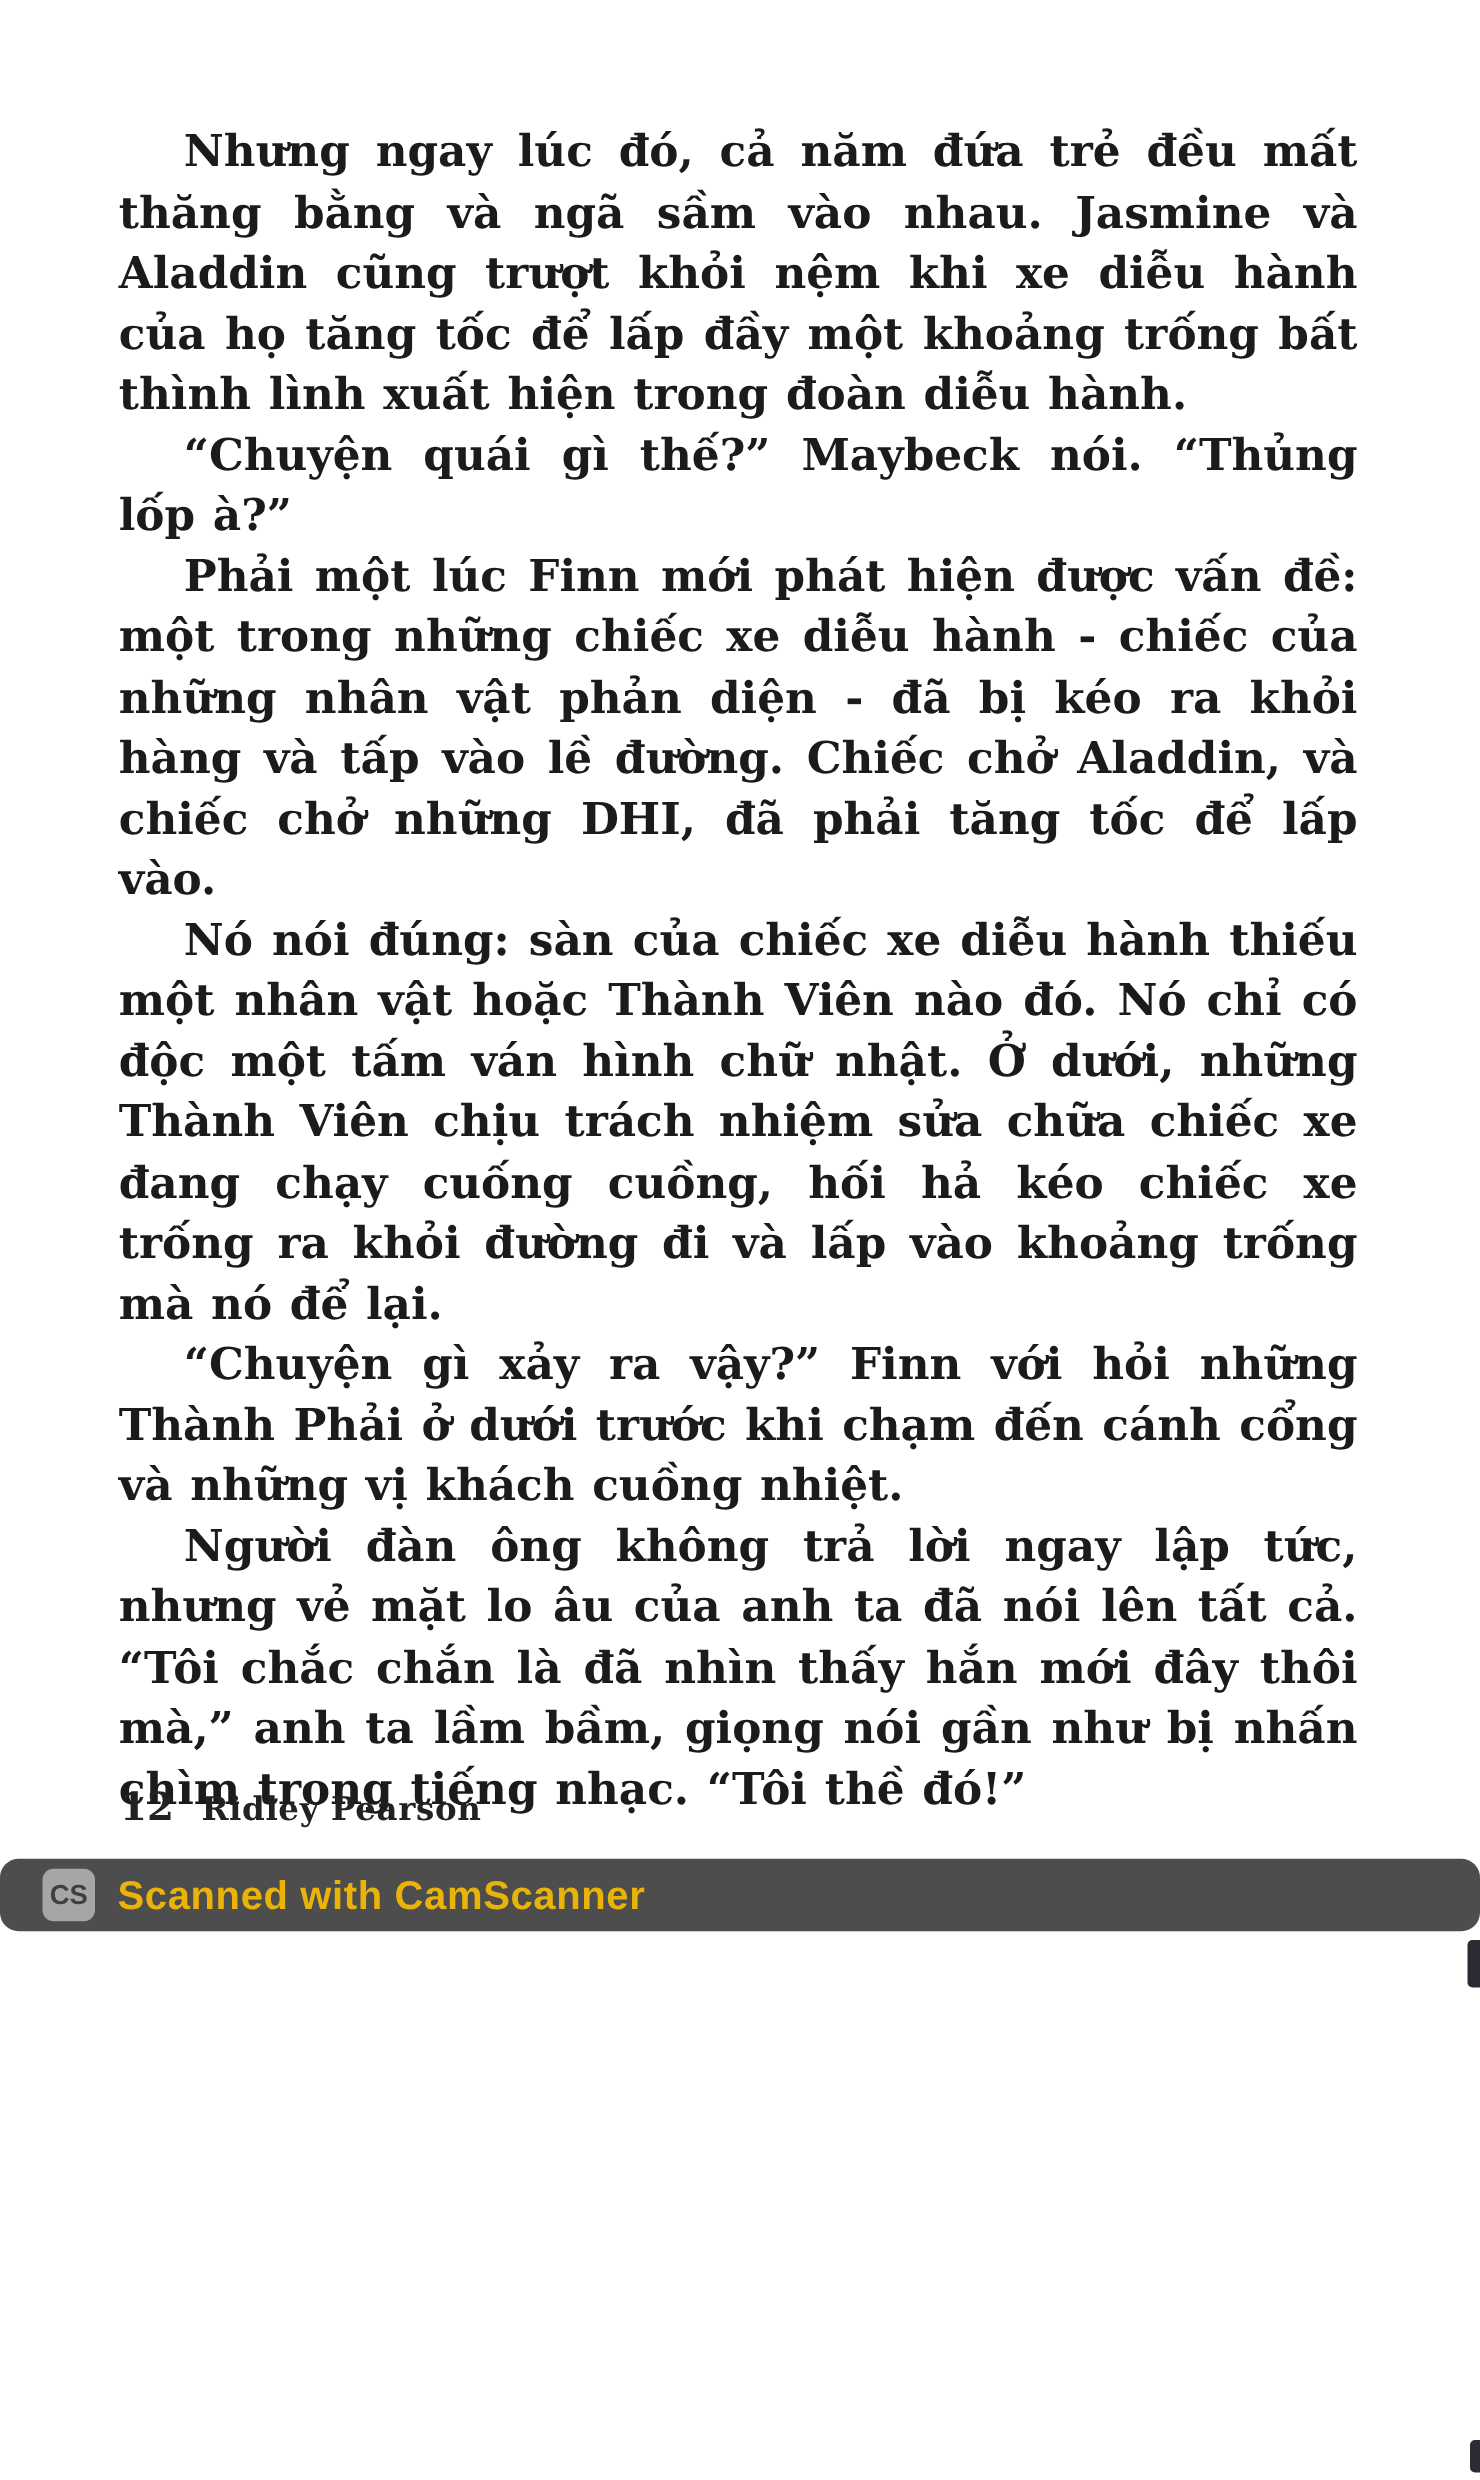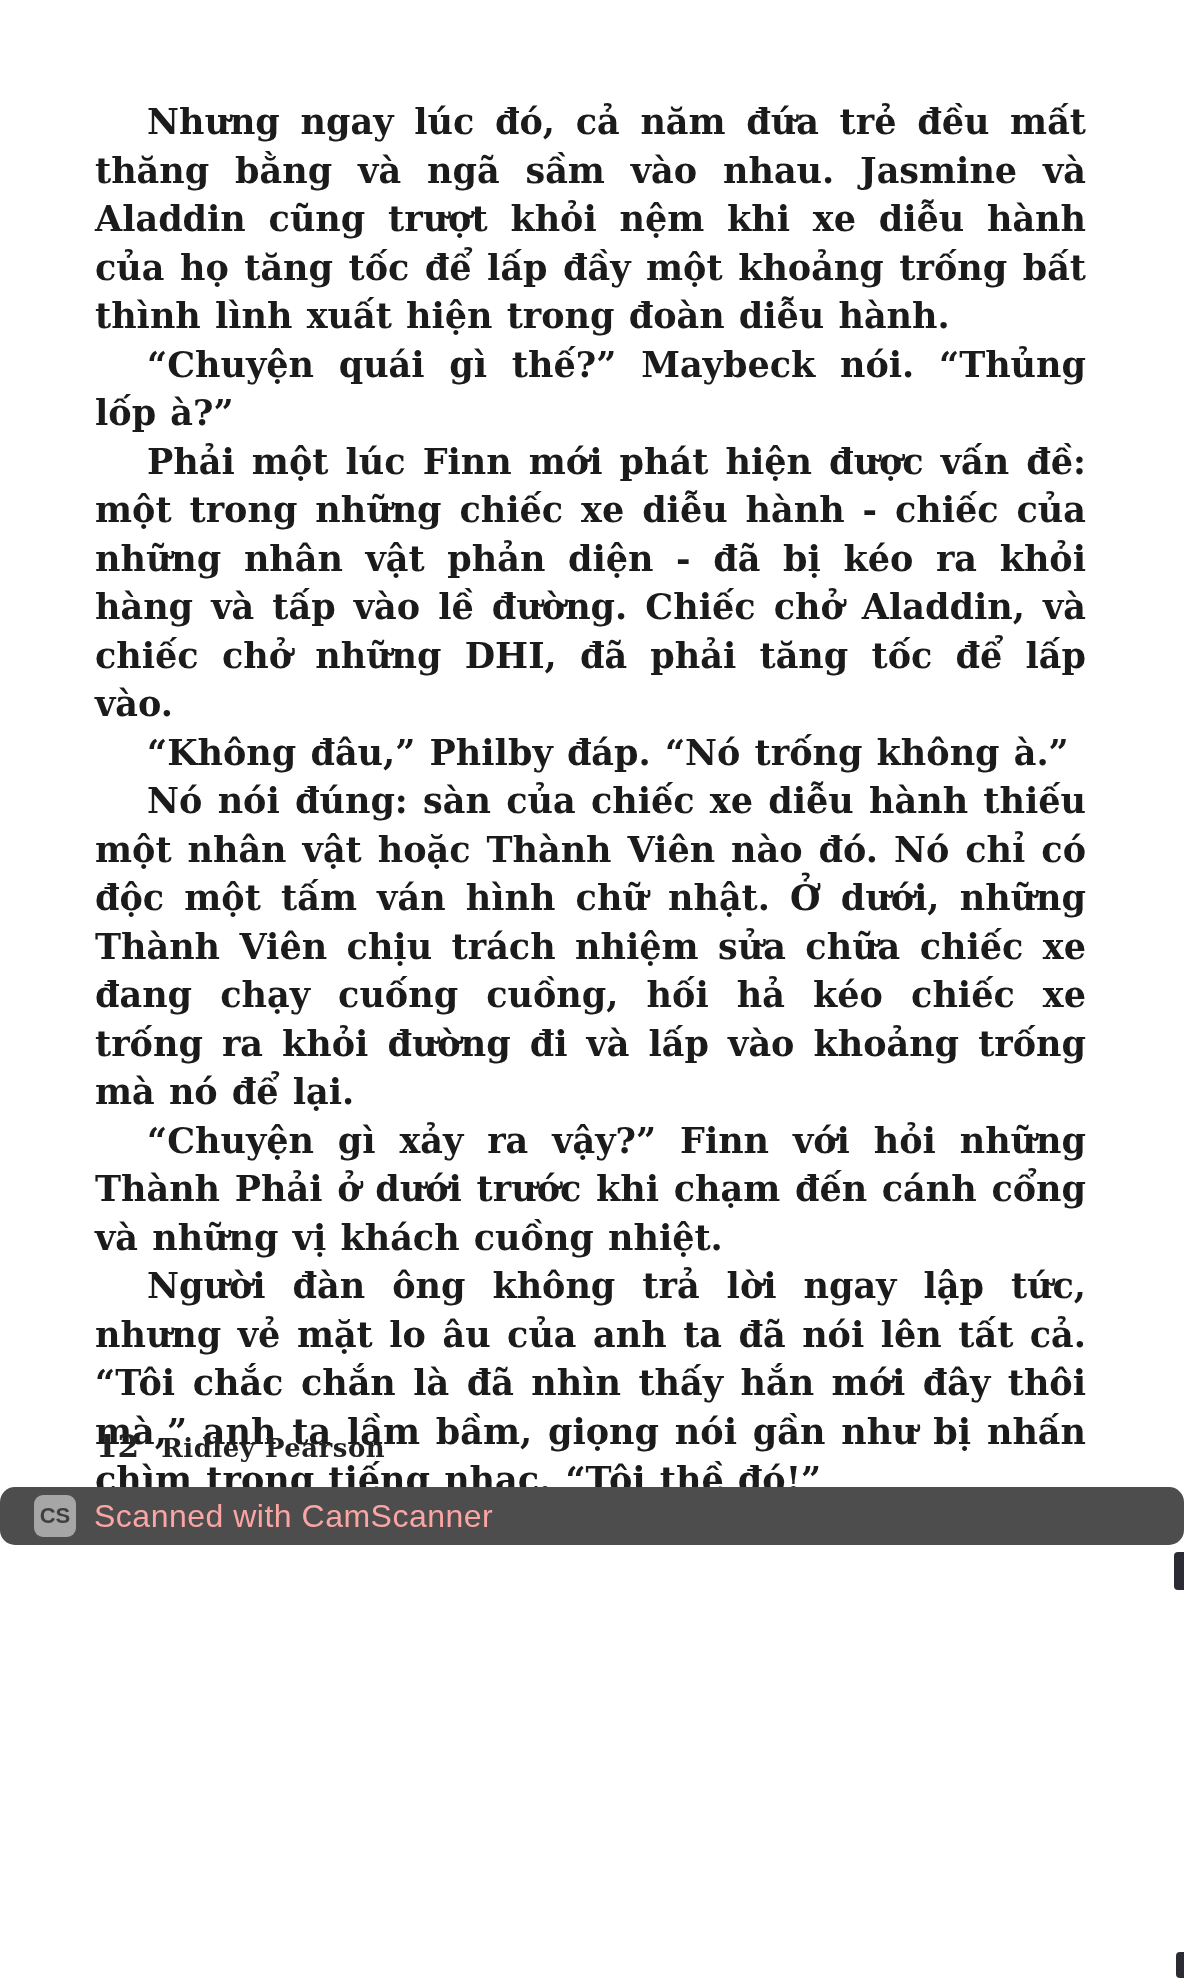--- a/index.html
+++ b/index.html
@@ -68,22 +68,22 @@
     display: flex;
     align-items: center;
     justify-content: center;
     font-size: 22px;
     font-weight: bold;
     margin-right: 18px;
     flex: 0 0 auto;
   }
   .cs-text {
     font-size: 32px;
-    color: #fca5a5;
-    font-weight: 400;
+    color: #eab308;
+    font-weight: 700;
     letter-spacing: 0.5px;
   }
   .scan-mark {
     position: absolute;
     top: 1552px;
     right: 0;
     width: 10px;
     height: 38px;
     background: #2b2b33;
     border-radius: 4px 0 0 4px;
@@ -100,21 +100,20 @@
 </style>
 </head>
 <body>
 
 <div class="page">
 
   <div class="text-block">
     <p>Nhưng ngay lúc đó, cả năm đứa trẻ đều mất thăng bằng và ngã sầm vào nhau. Jasmine và Aladdin cũng trượt khỏi nệm khi xe diễu hành của họ tăng tốc để lấp đầy một khoảng trống bất thình lình xuất hiện trong đoàn diễu hành.</p>
     <p>“Chuyện quái gì thế?” Maybeck nói. “Thủng lốp à?”</p>
     <p>Phải một lúc Finn mới phát hiện được vấn đề: một trong những chiếc xe diễu hành - chiếc của những nhân vật phản diện - đã bị kéo ra khỏi hàng và tấp vào lề đường. Chiếc chở Aladdin, và chiếc chở những DHI, đã phải tăng tốc để lấp vào.</p>
-    <p>“Không đâu,” Philby đáp. “Nó trống không à.”</p>
     <p>Nó nói đúng: sàn của chiếc xe diễu hành thiếu một nhân vật hoặc Thành Viên nào đó. Nó chỉ có độc một tấm ván hình chữ nhật. Ở dưới, những Thành Viên chịu trách nhiệm sửa chữa chiếc xe đang chạy cuống cuồng, hối hả kéo chiếc xe trống ra khỏi đường đi và lấp vào khoảng trống mà nó để lại.</p>
     <p>“Chuyện gì xảy ra vậy?” Finn với hỏi những Thành Phải ở dưới trước khi chạm đến cánh cổng và những vị khách cuồng nhiệt.</p>
     <p>Người đàn ông không trả lời ngay lập tức, nhưng vẻ mặt lo âu của anh ta đã nói lên tất cả. “Tôi chắc chắn là đã nhìn thấy hắn mới đây thôi mà,” anh ta lầm bầm, giọng nói gần như bị nhấn chìm trong tiếng nhạc. “Tôi thề đó!”</p>
   </div>
 
   <div class="page-footer">
     <span class="pagenum">12</span>
     <span class="author">Ridley Pearson</span>
   </div>
 

